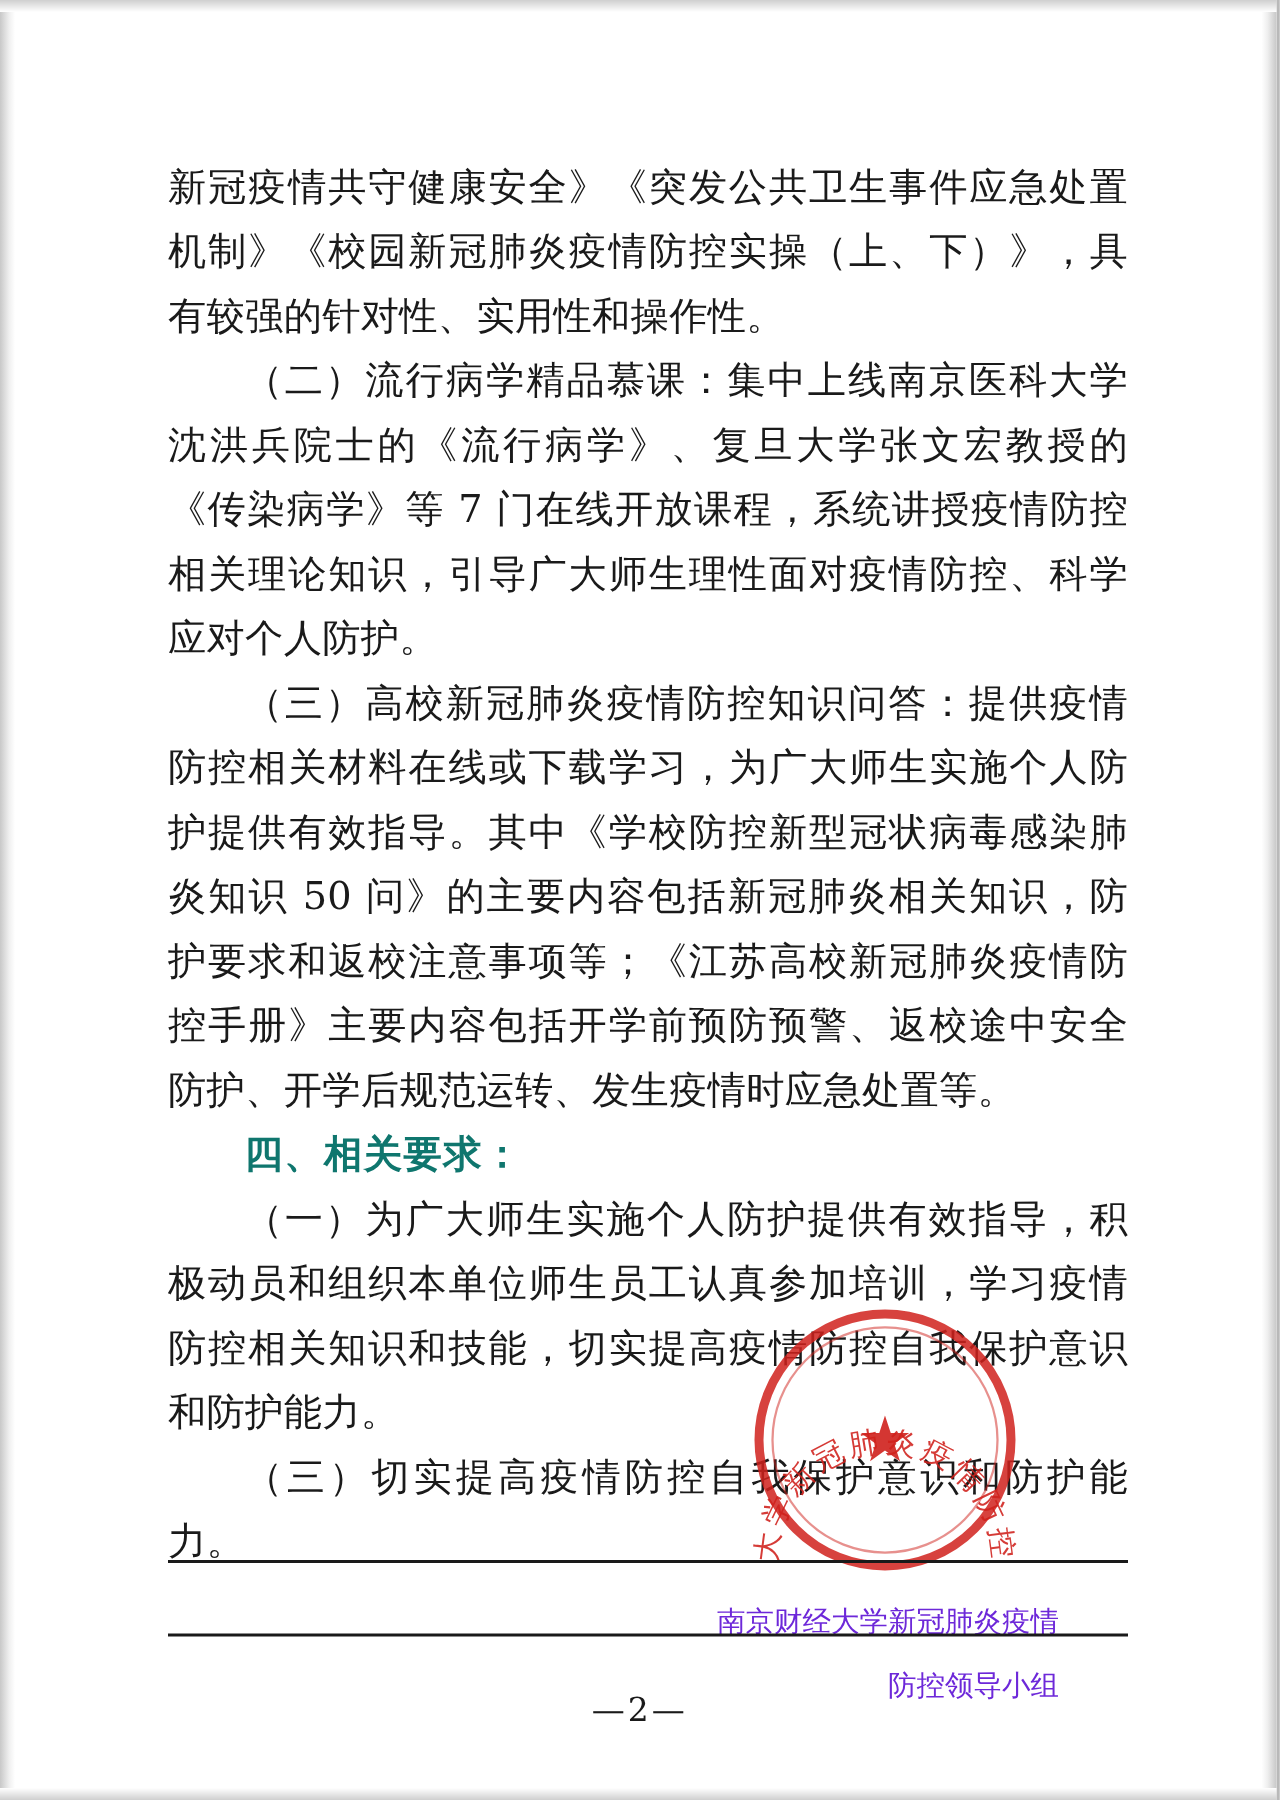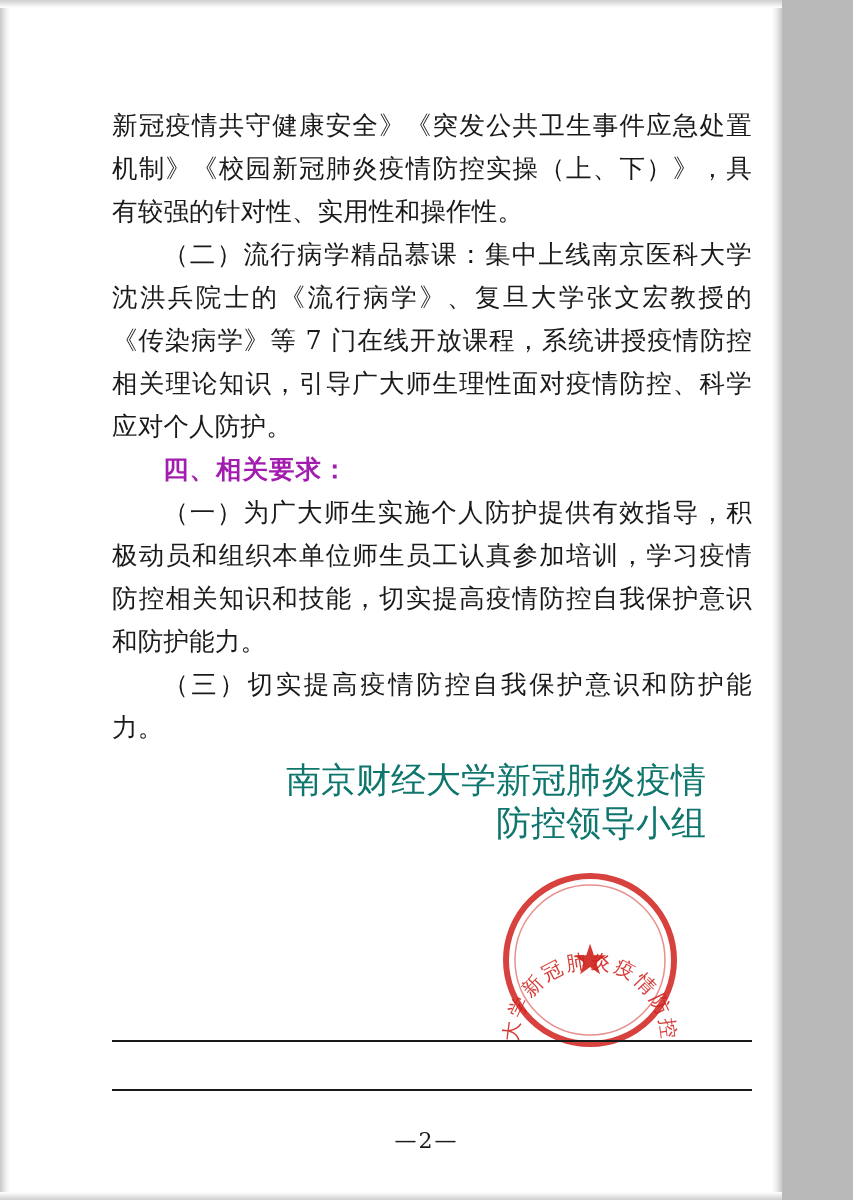--- a/index.html
+++ b/index.html
@@ -7,21 +7,21 @@
     padding: 0;
     background: #b9b9b9;
   }
   body {
     width: 853px;
     height: 1200px;
     font-family: "DejaVu Serif", "Liberation Serif", serif;
   }
   .page {
     position: relative;
-    width: 782px;
+    width: 851px;
     height: 1200px;
     background: #ffffff;
     box-sizing: border-box;
     overflow: hidden;
   }
   .paper-edge-left {
     position: absolute;
     left: 0; top: 0;
     width: 10px; height: 1200px;
     background: linear-gradient(to right, #c8c8c8, #efefef 60%, #ffffff);
@@ -59,34 +59,34 @@
     margin: 0 0 0 0;
     font-family: "DejaVu Serif", "Liberation Serif", serif;
   }
   .indent {
     text-indent: 51px;
   }
   .heading {
     font-size: 25.5px;
     line-height: 43px;
     font-weight: bold;
-    color: #a21caf;
+    color: #0f766e;
     text-indent: 51px;
     margin: 0;
     letter-spacing: 1px;
   }
   .sign-block {
     margin-top: 10px;
     text-align: right;
     padding-right: 46px;
   }
   .sign-line {
-    font-size: 35px;
+    font-size: 19px;
     line-height: 43px;
-    color: #0f766e;
+    color: #6d28d9;
     white-space: nowrap;
   }
   .seal {
     position: absolute;
     left: 500px;
     top: 870px;
     width: 180px;
     height: 180px;
     pointer-events: none;
   }
@@ -139,20 +139,21 @@
   <div class="paper-edge-right"></div>
   <div class="paper-edge-top"></div>
   <div class="paper-edge-bottom"></div>
 
   <div class="content">
 
     <p class="para">新冠疫情共守健康安全》《突发公共卫生事件应急处置机制》《校园新冠肺炎疫情防控实操（上、下）》，具有较强的针对性、实用性和操作性。</p>
 
     <p class="para indent">（二）流行病学精品慕课：集中上线南京医科大学沈洪兵院士的《流行病学》、复旦大学张文宏教授的《传染病学》等 7 门在线开放课程，系统讲授疫情防控相关理论知识，引导广大师生理性面对疫情防控、科学应对个人防护。</p>
 
+    <p class="para indent">（三）高校新冠肺炎疫情防控知识问答：提供疫情防控相关材料在线或下载学习，为广大师生实施个人防护提供有效指导。其中《学校防控新型冠状病毒感染肺炎知识 50 问》的主要内容包括新冠肺炎相关知识，防护要求和返校注意事项等；《江苏高校新冠肺炎疫情防控手册》主要内容包括开学前预防预警、返校途中安全防护、开学后规范运转、发生疫情时应急处置等。</p>
 
     <p class="heading">四、相关要求：</p>
 
     <p class="para indent">（一）为广大师生实施个人防护提供有效指导，积极动员和组织本单位师生员工认真参加培训，学习疫情防控相关知识和技能，切实提高疫情防控自我保护意识和防护能力。</p>
 
 
     <p class="para indent">（三）切实提高疫情防控自我保护意识和防护能力。</p>
 
     <div class="sign-block">
       <div class="sign-line">南京财经大学新冠肺炎疫情</div>

